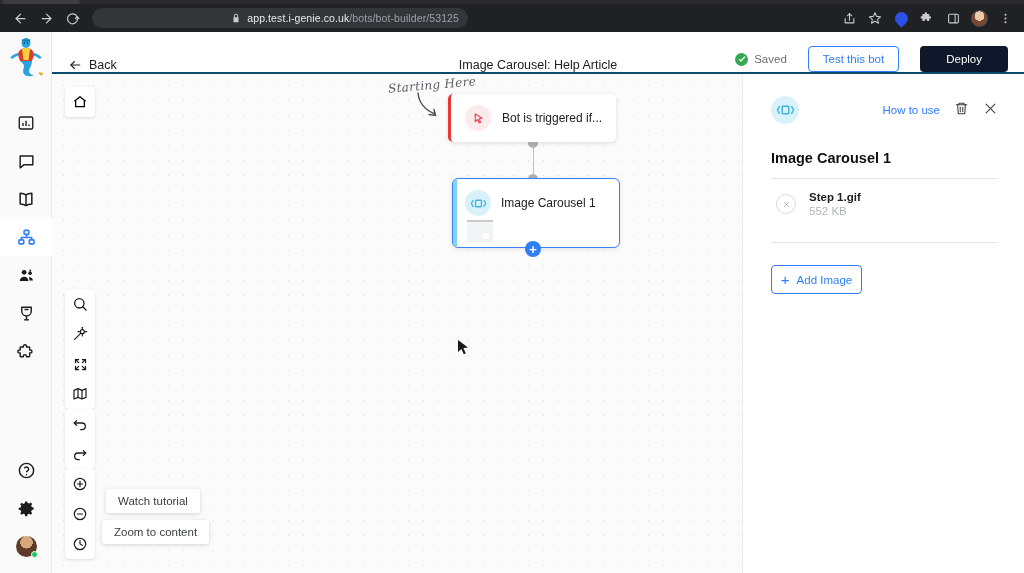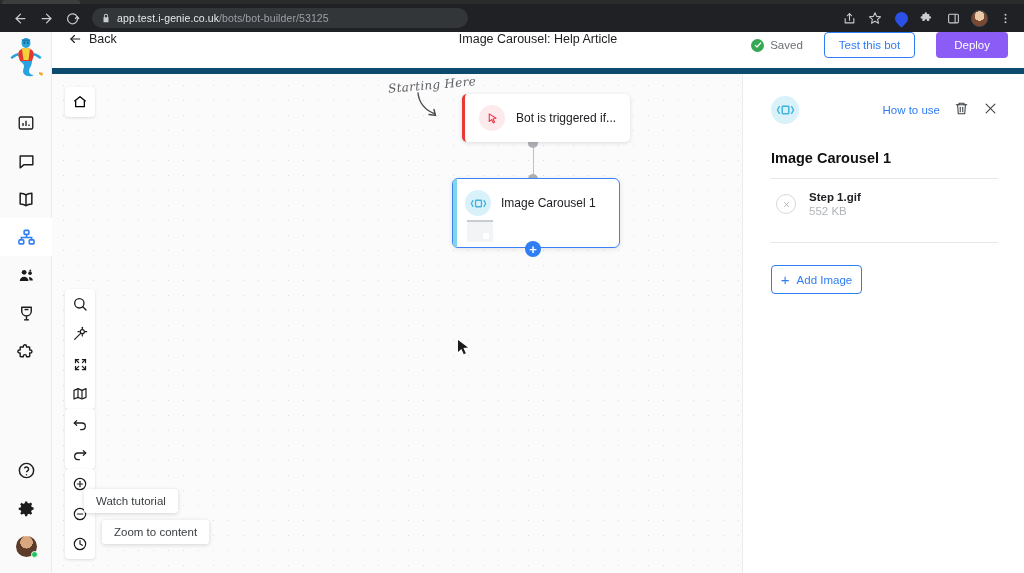--- a/index.html
+++ b/index.html
@@ -30,20 +30,21 @@
   .nav-btn {
     width: 24px; height: 24px; display: flex; align-items: center;
     justify-content: center; color: #c8cbcf; flex: none;
     margin-right: 2px;
   }
   .nav-btn svg { display:block; }
   .omnibox {
     flex: 1; height: 20px; background: #323639; border-radius: 10px;
     display: flex; align-items: center; padding: 0 9px; margin: 0 8px 0 6px;
     max-width: 640px;
+    justify-content: flex-end;
   }
   .omnibox .lock { flex: none; margin-right: 6px; display:block; }
   .url-text {
     font-size: 10.5px; color: #9aa0a6; white-space: nowrap;
     overflow: hidden; letter-spacing: .1px;
   }
   .url-text .host { color: #e8eaed; }
   .toolbar-spacer { flex: 1; }
   .tb-icon {
     width: 22px; height: 22px; display: flex; align-items: center;
@@ -88,22 +89,22 @@
     position: relative;
   }
   .online-dot {
     position: absolute; right: -1px; bottom: -1px; width: 7px; height: 7px;
     border-radius: 50%; background: #22c55e; border: 1.5px solid #fafafa;
   }
 
   
   .app-header {
     position: absolute; left: 52px; top: 32px; width: 972px; height: 42px;
-    background: #fff; border-bottom: 6px solid #0c4a6e;
-    display: flex; align-items: flex-start; padding: 0 16px;
+    background: #fff; border-bottom: 2px solid #0c4a6e;
+    display: flex; align-items: flex-end; padding: 0 16px;
   }
   .back-btn {
     display: flex; align-items: center; gap: 7px;
     color: #202124; font-size: 12.5px; flex: none;
   }
   .header-title {
     position: absolute; left: 0; right: 0; text-align: center;
     font-size: 12.5px; color: #202124; pointer-events: none;
   }
   .header-right {
@@ -115,21 +116,21 @@
   .check-circle {
     width: 13px; height: 13px; border-radius: 50%; background: #34a853;
     display: flex; align-items: center; justify-content: center;
   }
   .btn {
     height: 26px; border-radius: 4px; font-size: 11.5px;
     display: flex; align-items: center; justify-content: center;
     padding: 0 14px; white-space: nowrap;
   }
   .btn-outline { border: 1px solid #2f7ef4; color: #2f7ef4; background: #fff; }
-  .btn-primary { background: #8b5cf6; color: #fff; padding: 0 18px; }
+  .btn-primary { background: #0f172a; color: #fff; padding: 0 26px; }
 
   
   .canvas {
     position: absolute; left: 52px; top: 74px; width: 690px; height: 499px;
     background-color: #fbfbfb;
     background-image: radial-gradient(#dedede 0.9px, transparent 1px);
     background-size: 15px 15px;
     background-position: 4px 4px;
     overflow: hidden;
   }
@@ -153,39 +154,39 @@
   .g1 { top: 215px; }
   .g2 { top: 335px; }
   .g3 { top: 395px; }
 
   .tooltip {
     position: absolute; background: #fff; border-radius: 3px;
     box-shadow: 0 1px 4px rgba(0,0,0,.16);
     font-size: 11.5px; color: #3c4043;
     padding: 6px 12px; white-space: nowrap;
   }
-  .tt-watch { left: 32px; top: 415px; }
+  .tt-watch { left: 54px; top: 415px; }
   .tt-zoom  { left: 50px; top: 446px; }
 
   
   .annotation {
     position: absolute; left: 336px; top: 4px;
     font-family: "DejaVu Serif", serif;
     font-style: italic; font-size: 12px; color: #5d6166;
     transform: rotate(-5deg); letter-spacing: .3px;
   }
   .anno-arrow { position: absolute; left: 362px; top: 17px; }
 
   
   .node {
     position: absolute; background: #fff; border-radius: 5px;
     box-shadow: 0 1px 4px rgba(0,0,0,.13);
   }
   .node-trigger {
-    left: 410px; top: 20px; width: 168px; height: 48px;
+    left: 396px; top: 20px; width: 168px; height: 48px;
     display: flex; align-items: center;
     border-left: 3.5px solid #e53935;
   }
   .node-trigger .ic {
     width: 26px; height: 26px; border-radius: 50%; background: #fdeaec;
     margin-left: 14px; margin-right: 11px; flex: none;
     display: flex; align-items: center; justify-content: center;
   }
   .node-label { font-size: 12px; color: #202124; }
 

